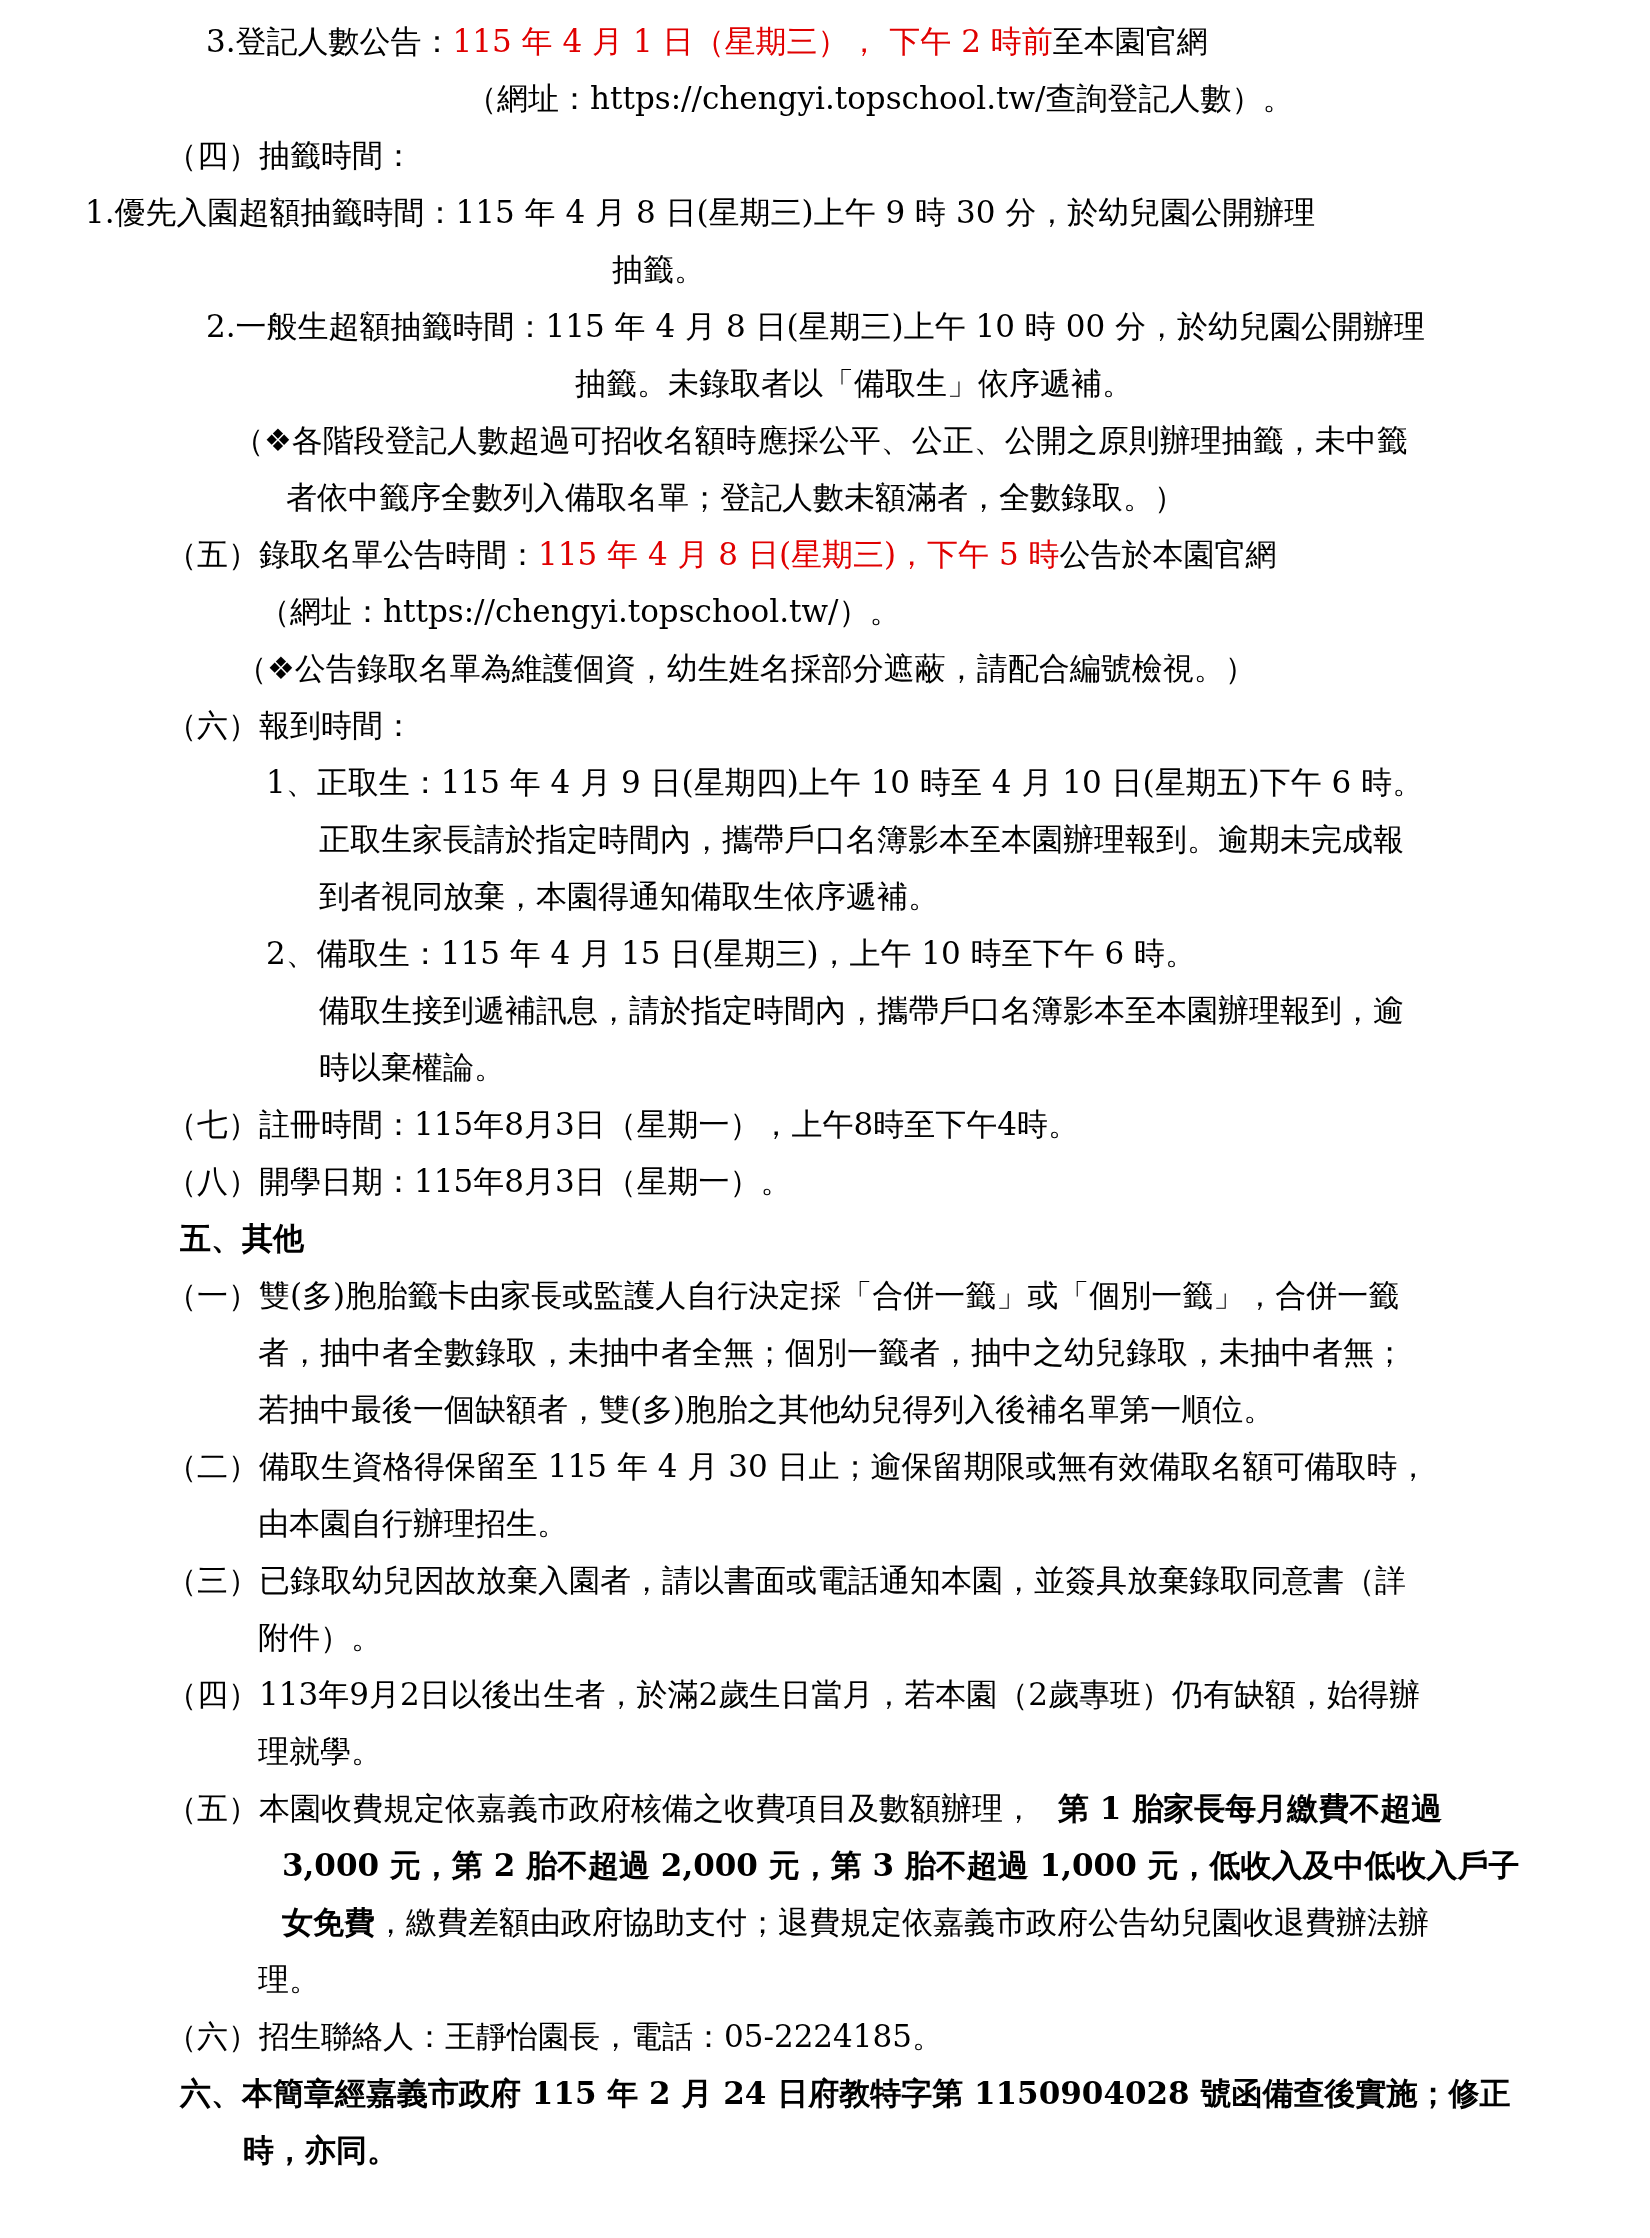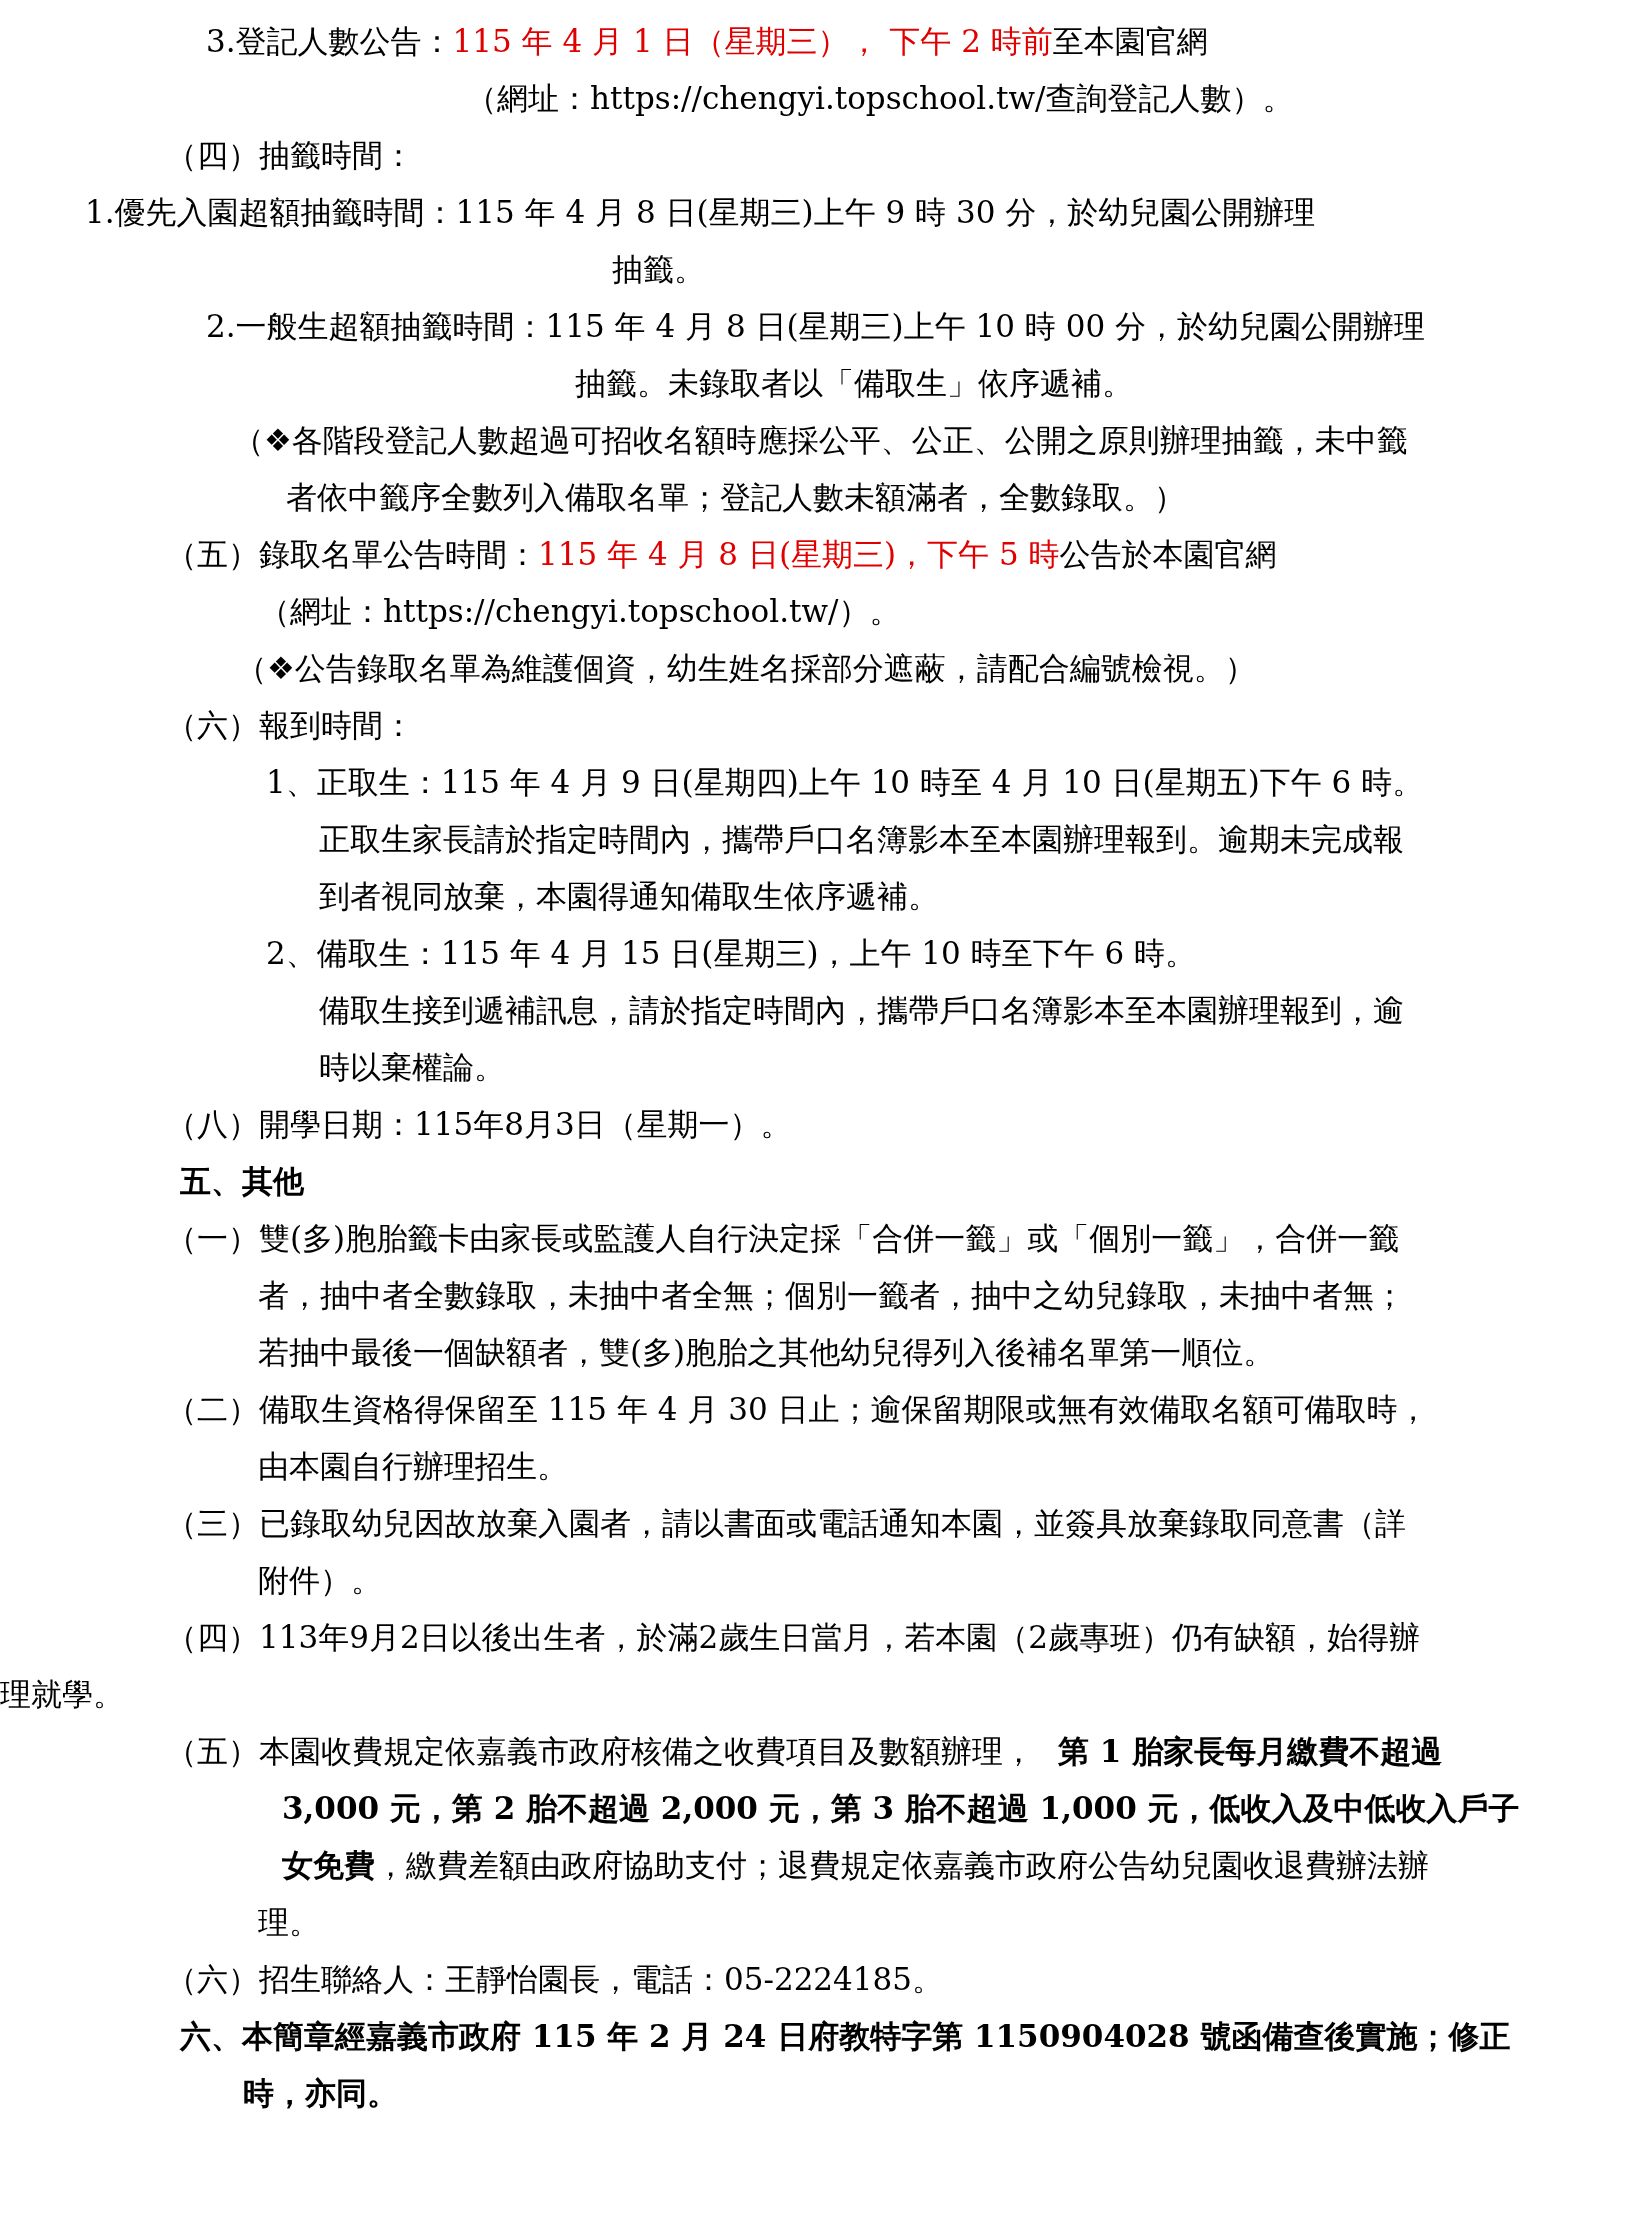--- a/index.html
+++ b/index.html
@@ -60,20 +60,21 @@
   <div class="ln" style="padding-left:319px"><span class="n">正取生家長請於指定時間內，攜帶戶口名簿影本至本園辦理報到。逾期未完成報</span></div>
 
   <div class="ln" style="padding-left:319px"><span class="n">到者視同放棄，本園得通知備取生依序遞補。</span></div>
 
   <div class="ln" style="padding-left:266px"><span class="n">2、備取生：115 年 4 月 15 日(星期三)，上午 10 時至下午 6 時。</span></div>
 
   <div class="ln" style="padding-left:319px"><span class="n">備取生接到遞補訊息，請於指定時間內，攜帶戶口名簿影本至本園辦理報到，逾</span></div>
 
   <div class="ln" style="padding-left:319px"><span class="n">時以棄權論。</span></div>
 
+  <div class="ln" style="padding-left:166px"><span class="n">（七）註冊時間：115年8月3日（星期一），上午8時至下午4時。</span></div>
 
   <div class="ln" style="padding-left:166px"><span class="n">（八）開學日期：115年8月3日（星期一）。</span></div>
 
   <div class="ln" style="padding-left:156px"><span class="b">五、其他</span></div>
 
   <div class="ln" style="padding-left:166px"><span class="n">（一）雙(多)胞胎籤卡由家長或監護人自行決定採「合併一籤」或「個別一籤」，合併一籤</span></div>
 
   <div class="ln" style="padding-left:258px"><span class="n">者，抽中者全數錄取，未抽中者全無；個別一籤者，抽中之幼兒錄取，未抽中者無；</span></div>
 
   <div class="ln" style="padding-left:258px"><span class="n">若抽中最後一個缺額者，雙(多)胞胎之其他幼兒得列入後補名單第一順位。</span></div>
@@ -81,21 +82,21 @@
   <div class="ln" style="padding-left:166px"><span class="n">（二）備取生資格得保留至 115 年 4 月 30 日止；逾保留期限或無有效備取名額可備取時，</span></div>
 
   <div class="ln" style="padding-left:258px"><span class="n">由本園自行辦理招生。</span></div>
 
   <div class="ln" style="padding-left:166px"><span class="n">（三）已錄取幼兒因故放棄入園者，請以書面或電話通知本園，並簽具放棄錄取同意書（詳</span></div>
 
   <div class="ln" style="padding-left:258px"><span class="n">附件）。</span></div>
 
   <div class="ln" style="padding-left:166px"><span class="n">（四）113年9月2日以後出生者，於滿2歲生日當月，若本園（2歲專班）仍有缺額，始得辦</span></div>
 
-  <div class="ln" style=""><span class="n">理就學。</span></div>
+  <div class="ln" style="padding-left:258px"><span class="n">理就學。</span></div>
 
   <div class="ln" style="padding-left:166px"><span class="n">（五）本園收費規定依嘉義市政府核備之收費項目及數額辦理，</span><span class="b">第 1 胎家長每月繳費不超過</span></div>
 
   <div class="ln" style="padding-left:258px"><span class="b">3,000 元，第 2 胎不超過 2,000 元，第 3 胎不超過 1,000 元，低收入及中低收入戶子</span></div>
 
   <div class="ln" style="padding-left:258px"><span class="b">女免費</span><span class="n">，繳費差額由政府協助支付；退費規定依嘉義市政府公告幼兒園收退費辦法辦</span></div>
 
   <div class="ln" style="padding-left:258px"><span class="n">理。</span></div>
 
   <div class="ln" style="padding-left:166px"><span class="n">（六）招生聯絡人：王靜怡園長，電話：05-2224185。</span></div>

